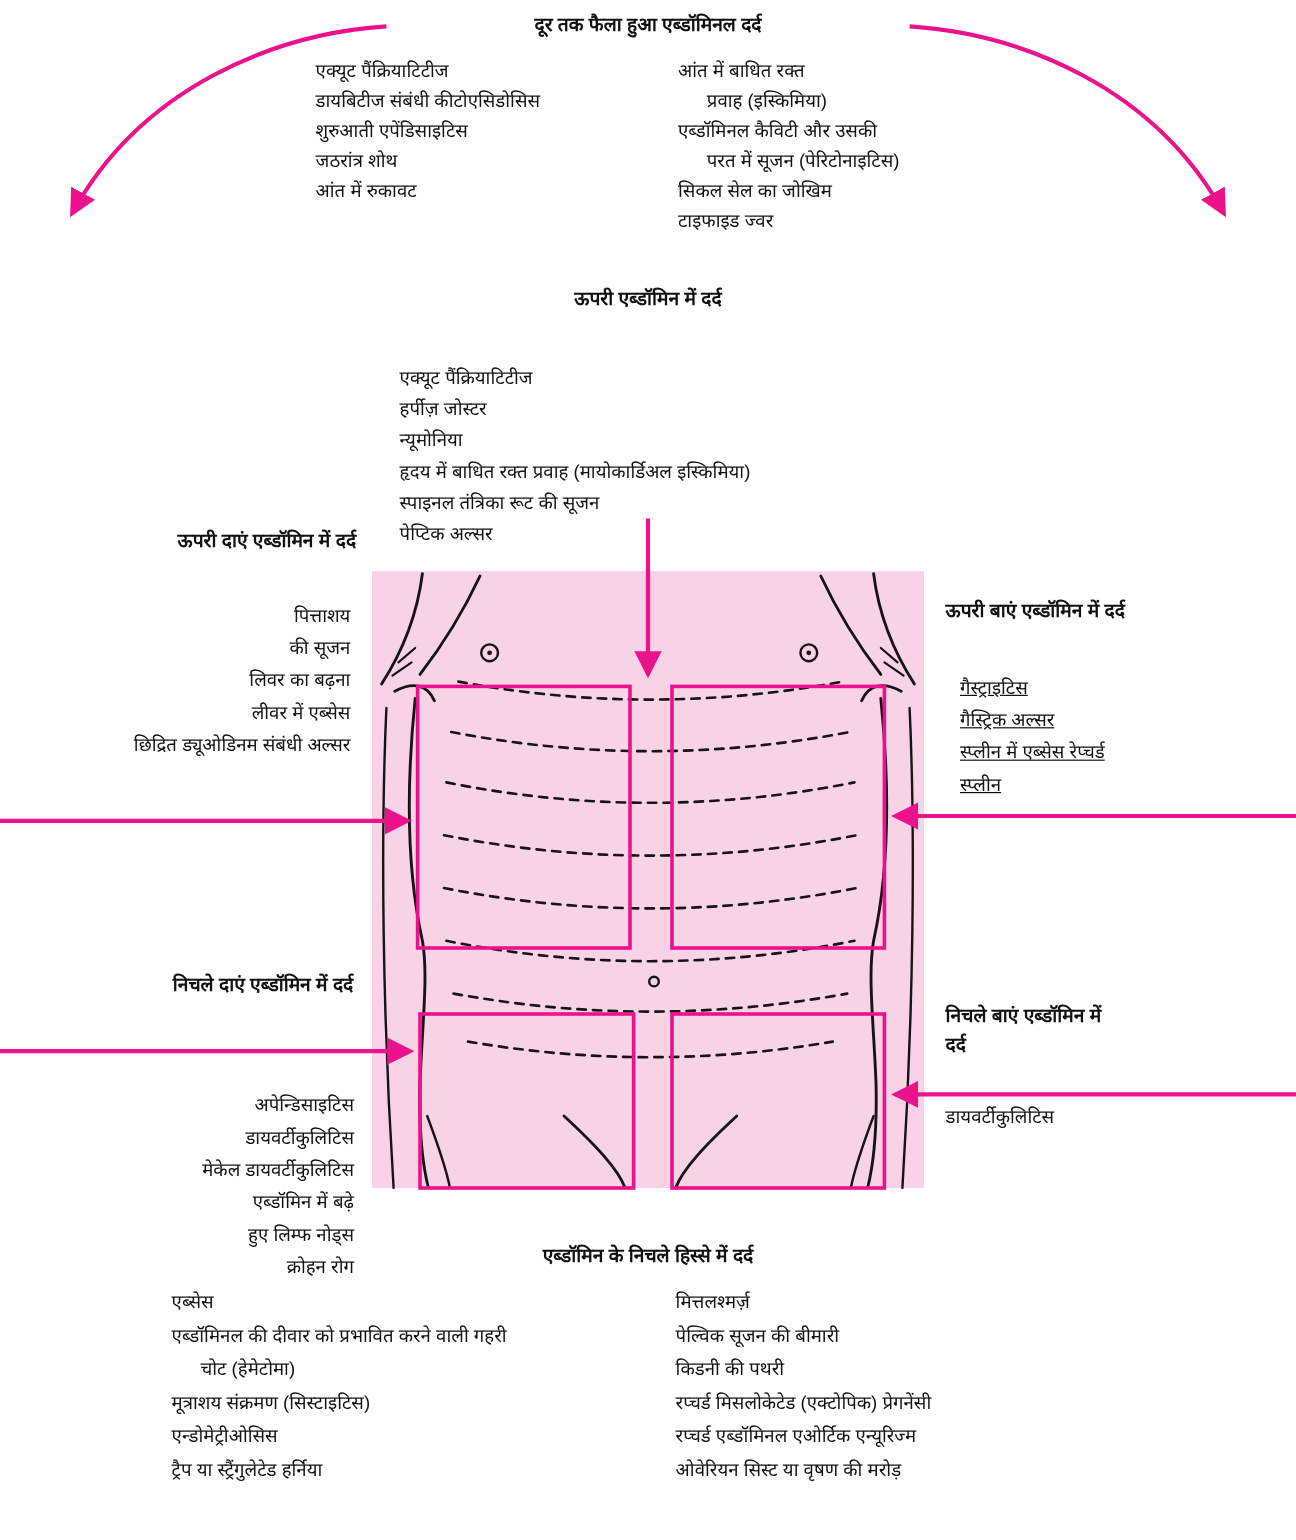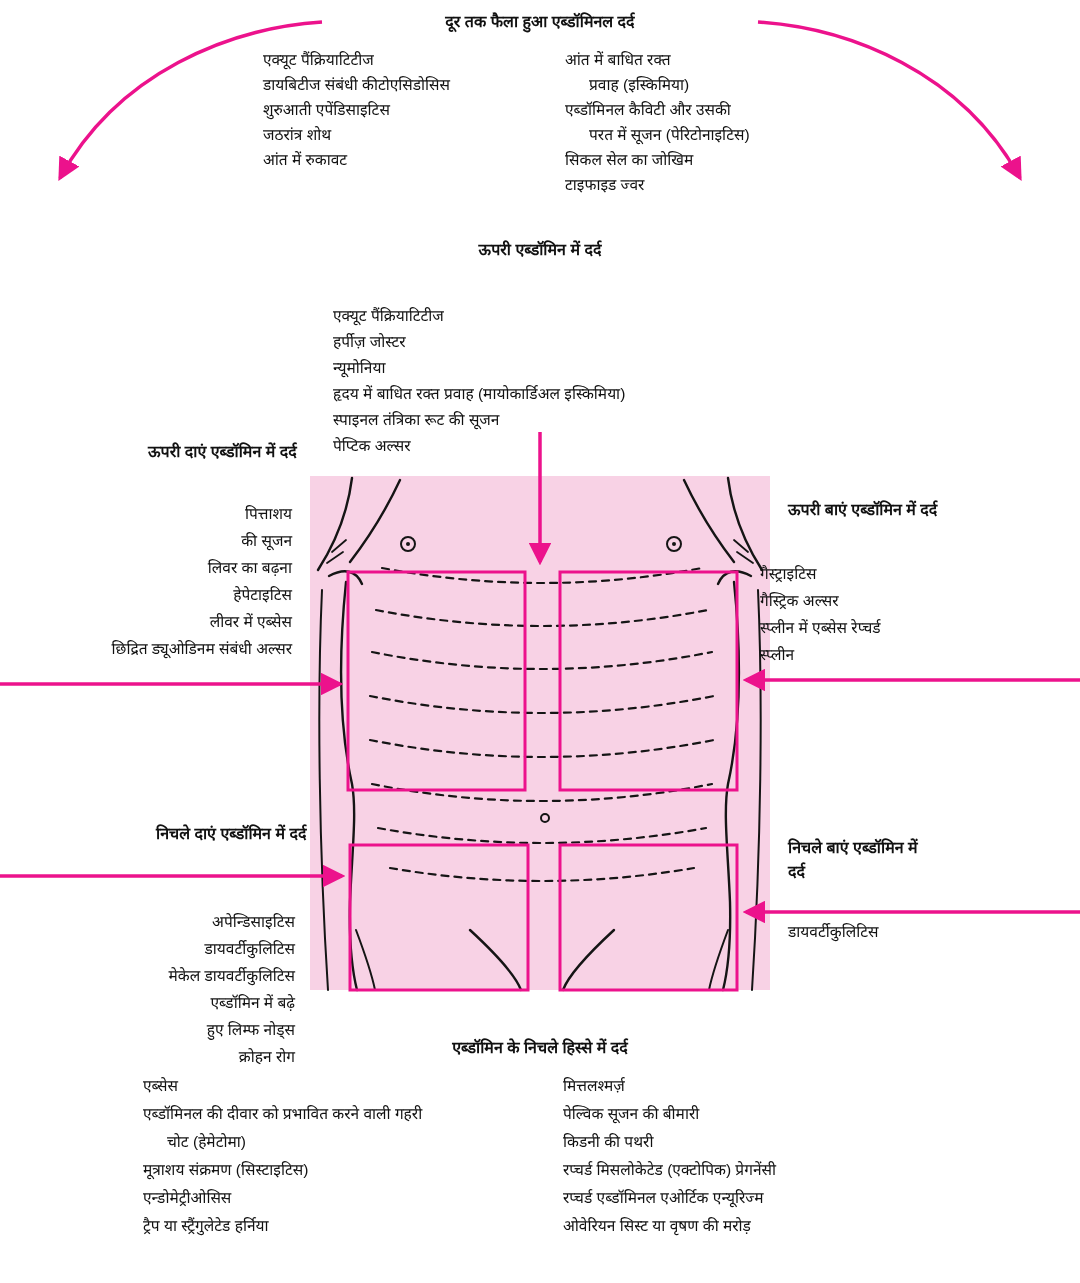--- a/index.html
+++ b/index.html
@@ -122,34 +122,33 @@
       <div class="li">हृदय में बाधित रक्त प्रवाह (मायोकार्डिअल इस्किमिया)</div>
       <div class="li">स्पाइनल तंत्रिका रूट की सूजन</div>
       <div class="li">पेप्टिक अल्सर</div>
     </div>
 
   <div class="txt title" style="left:148px;top:440px;width:160px;">ऊपरी दाएं एब्डॉमिन में दर्द</div>
   <div class="txt list right" style="left:40px;top:500px;width:252px;line-height:27px;">
       <div class="li">पित्ताशय</div>
       <div class="li">की सूजन</div>
       <div class="li">लिवर का बढ़ना</div>
-      <div class="li">हेपेटाइटिस</div>
       <div class="li">लीवर में एब्सेस</div>
       <div class="li">छिद्रित ड्यूओडिनम संबंधी अल्सर</div>
     </div>
 
   <div class="txt title" style="left:788px;top:498px;width:170px;">ऊपरी बाएं एब्डॉमिन में दर्द</div>
-  <div class="txt list" style="left:760px;top:560px;line-height:27px;">
+  <div class="txt list" style="left:800px;top:560px;line-height:27px;text-decoration:underline;">
       <div class="li">गैस्ट्राइटिस</div>
       <div class="li">गैस्ट्रिक अल्सर</div>
       <div class="li">स्प्लीन में एब्सेस रेप्चर्ड</div>
       <div class="li">स्प्लीन</div>
     </div>
 
-  <div class="txt title" style="left:156px;top:810px;width:160px;margin-top:12px;">निचले दाएं एब्डॉमिन में दर्द</div>
+  <div class="txt title" style="left:144px;top:810px;width:160px;">निचले दाएं एब्डॉमिन में दर्द</div>
   <div class="txt list right" style="left:60px;top:908px;width:235px;line-height:27px;">
       <div class="li">अपेन्डिसाइटिस</div>
       <div class="li">डायवर्टीकुलिटिस</div>
       <div class="li">मेकेल डायवर्टीकुलिटिस</div>
       <div class="li">एब्डॉमिन में बढ़े</div>
       <div class="li">हुए लिम्फ नोड्स</div>
       <div class="li">क्रोहन रोग</div>
     </div>
 
   <div class="txt title" style="left:788px;top:836px;width:150px;">निचले बाएं एब्डॉमिन में दर्द</div>

